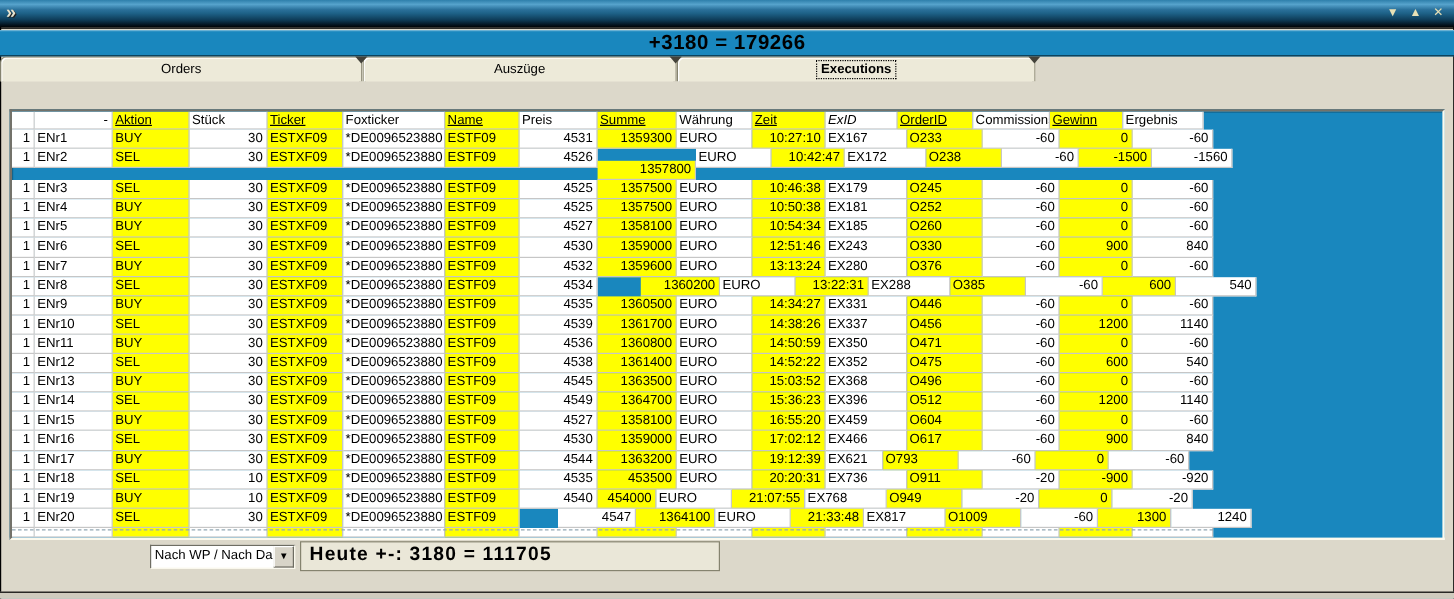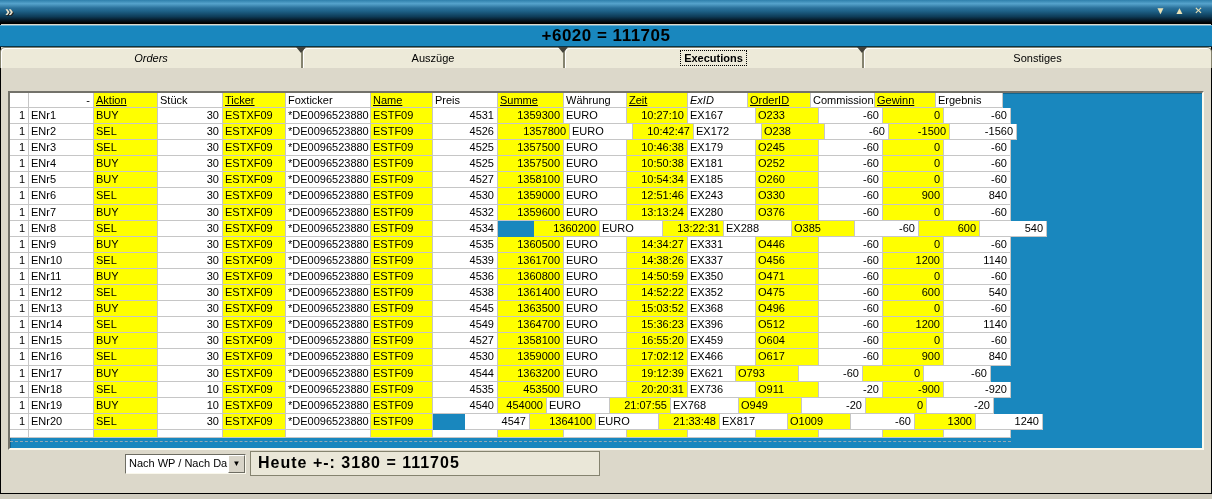--- a/index.html
+++ b/index.html
@@ -49,21 +49,21 @@
   .tabs { position:absolute; left:0; top:47px; width:1212px; height:21px; display:flex; }
   .tab {
     position:relative; height:21px;
     background:#EDEAD9;
     border:1px solid #85836F; border-bottom:none;
     border-radius:5px 5px 0 0;
     box-shadow: inset 1px 1px 0 #FFFFFF;
     display:flex; align-items:center; justify-content:center;
     font-size:11px; color:#000; cursor:default;
   }
-  .tab-0 { width:302px;font-style:italic; } .tab-1 { width:299px; } .tab-2 { width:262px; } .tab-3 { width:349px; }
+  .tab-0 { width:302px; } .tab-1 { width:299px; } .tab-2 { width:262px; } .tab-3 { width:349px; }
   .tab.notched::after {
     content:""; position:absolute; right:-5px; top:-1px; z-index:2;
     width:0; height:0;
     border-left:5px solid transparent; border-right:5px solid transparent;
     border-top:6px solid #43423A;
   }
   .tab .label { padding:1px 3px; }
   .tab.active .label { font-weight:bold; outline:1px dotted #000; }
 
   
@@ -132,35 +132,32 @@
 <div class="titlebar">
   <span class="app-icon">»</span>
   <div class="win-buttons">
     <span class="win-btn">▼</span>
     <span class="win-btn">▲</span>
     <span class="win-btn">✕</span>
   </div>
 </div>
 
 <div class="headerbar">
-  <div class="total">+6020 = 111705</div>
+  <div class="total">+3180 = 179266</div>
 </div>
 
 <div class="tabs">
   <div class="tab tab-0 notched">
     <span class="label">Orders</span>
   </div>
   <div class="tab tab-2 notched">
     <span class="label">Auszüge</span>
   </div>
   <div class="tab tab-1 notched active">
     <span class="label">Executions</span>
-  </div>
-  <div class="tab tab-3">
-    <span class="label">Sonstiges</span>
   </div>
 </div>
 
 <div class="panel">
   <div class="grid">
       <div class="row hrow">
         <div class="cell" style="width: 19px; text-align: right;"></div>
         <div class="cell" style="width: 65px; text-align: right;">-</div>
         <div class="cell yellow" style="width: 64px; text-align: left;">Aktion</div>
         <div class="cell" style="width: 65px; text-align: left;">Stück</div>
@@ -197,21 +194,21 @@
       </div>
       <div class="row drow">
         <div class="cell" style="width: 19px; text-align: right;">1</div>
         <div class="cell" style="width: 65px; text-align: left;">ENr2</div>
         <div class="cell yellow" style="width: 64px; text-align: left;">SEL</div>
         <div class="cell" style="width: 65px; text-align: right;">30</div>
         <div class="cell yellow" style="width: 63px; text-align: left;">ESTXF09</div>
         <div class="cell" style="width: 85px; text-align: right;">*DE0096523880</div>
         <div class="cell yellow" style="width: 62px; text-align: left;">ESTF09</div>
         <div class="cell" style="width: 65px; text-align: right;">4526</div>
-        <div class="cell yellow" style="width: 72px; text-align: right;">1357800</div>
+        <div class="cell yellow" style="width: 82px; text-align: right; margin-top: 10px;">1357800</div>
         <div class="cell" style="width: 63px; text-align: left;">EURO</div>
         <div class="cell yellow" style="width: 61px; text-align: right;">10:42:47</div>
         <div class="cell" style="width: 68px; text-align: left;">EX172</div>
         <div class="cell yellow" style="width: 63px; text-align: left;">O238</div>
         <div class="cell" style="width: 64px; text-align: right;">-60</div>
         <div class="cell yellow" style="width: 61px; text-align: right;">-1500</div>
         <div class="cell" style="width: 67px; text-align: right;">-1560</div>
       </div>
       <div class="row drow">
         <div class="cell" style="width: 19px; text-align: right;">1</div>

